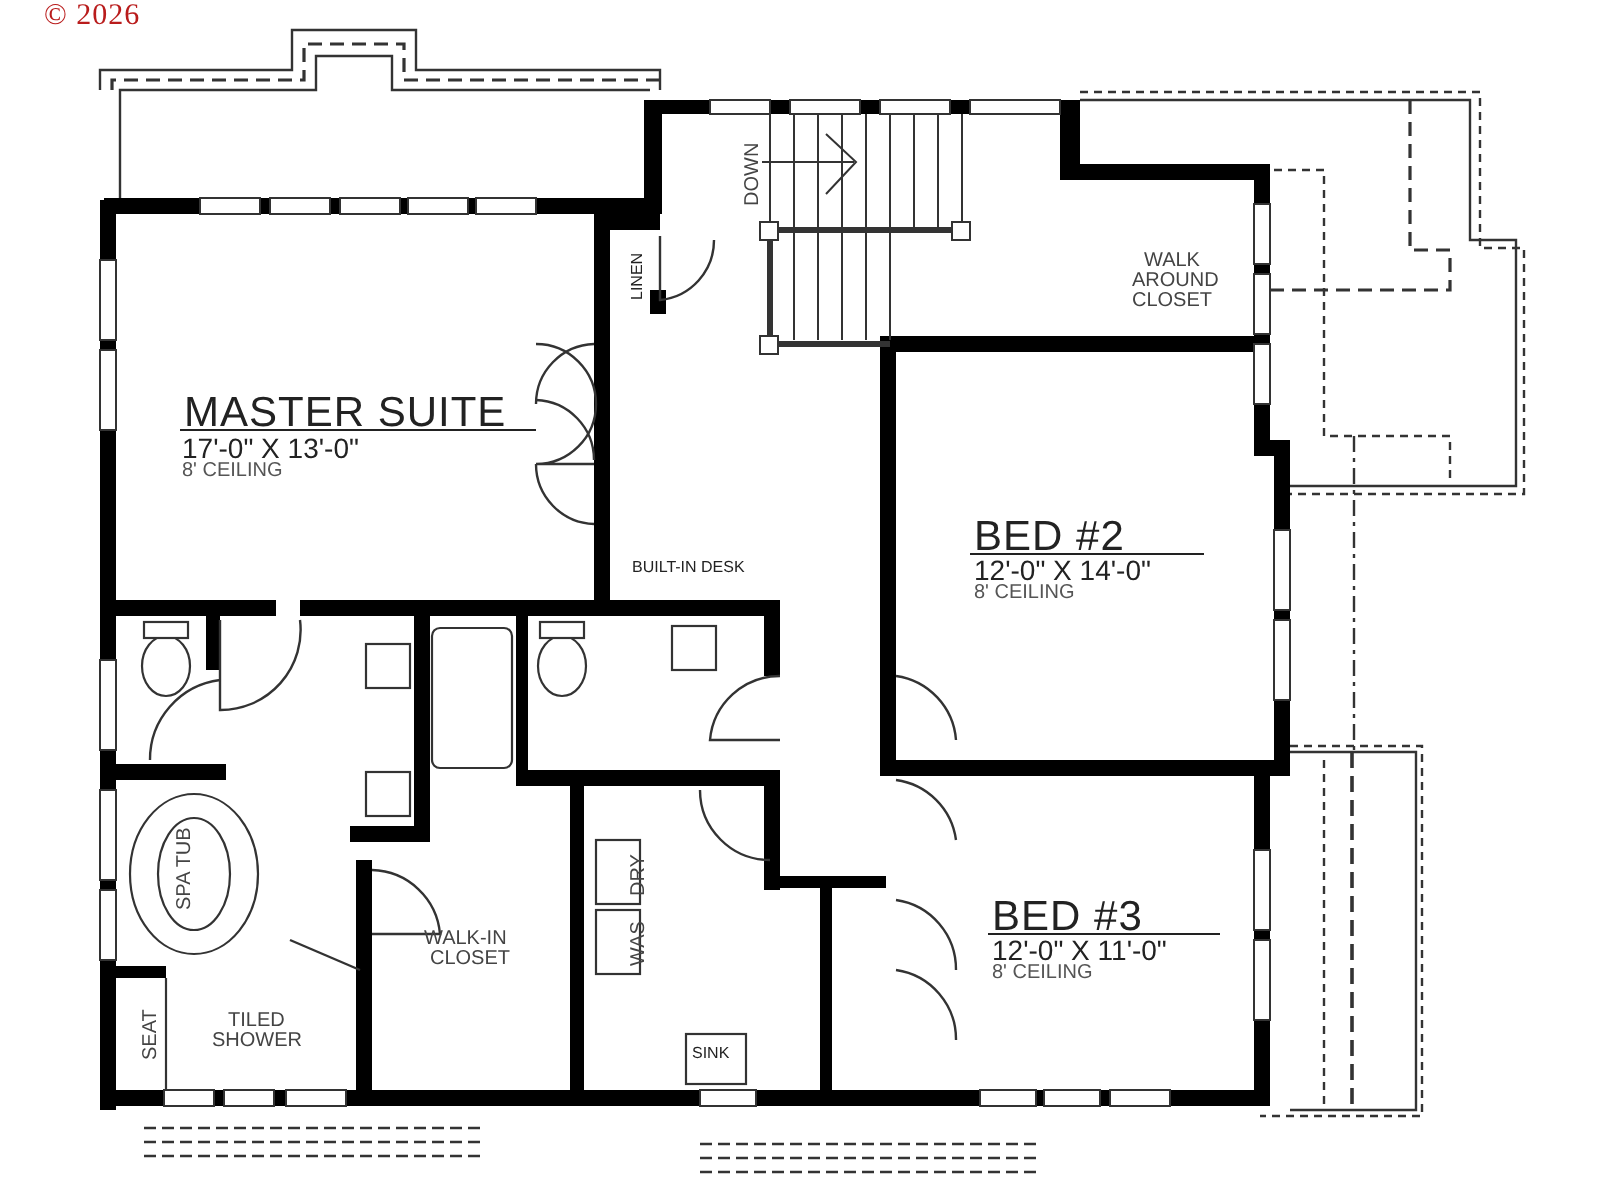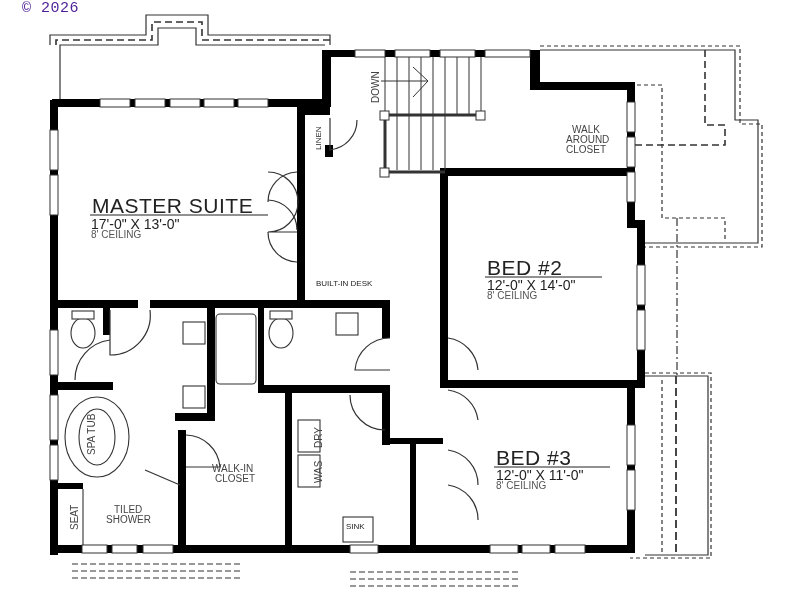--- a/index.html
+++ b/index.html
@@ -1,17 +1,17 @@
 <!DOCTYPE html>
 <html><head>
 <meta charset="utf-8">
 <style>
   html, body { margin: 0; padding: 0; background: #ffffff; }
   body { width: 800px; height: 600px; position: relative; overflow: hidden; font-family: "Liberation Sans", sans-serif; }
-  .copyright { position: absolute; left: 22px; top: 0px; font-size: 15px; color: #4c1d95; font-family: Liberation Mono, monospace; letter-spacing: 0.5px; text-align: right; }
+  .copyright { position: absolute; left: 22px; top: 0px; font-size: 15px; color: #b91c1c; font-family: Liberation Serif, serif; letter-spacing: 0.5px; text-align: right; }
   svg { position: absolute; left: 0; top: 0; }
   .lbl { font-family: "Liberation Sans", sans-serif; fill: #222; }
   .big { font-size: 21px; letter-spacing: 0.5px; }
   .dim { font-size: 14px; }
   .ceil { font-size: 10px; fill: #555; }
   .sm { font-size: 10px; fill: #444; }
 </style>
 </head>
 <body>
 

